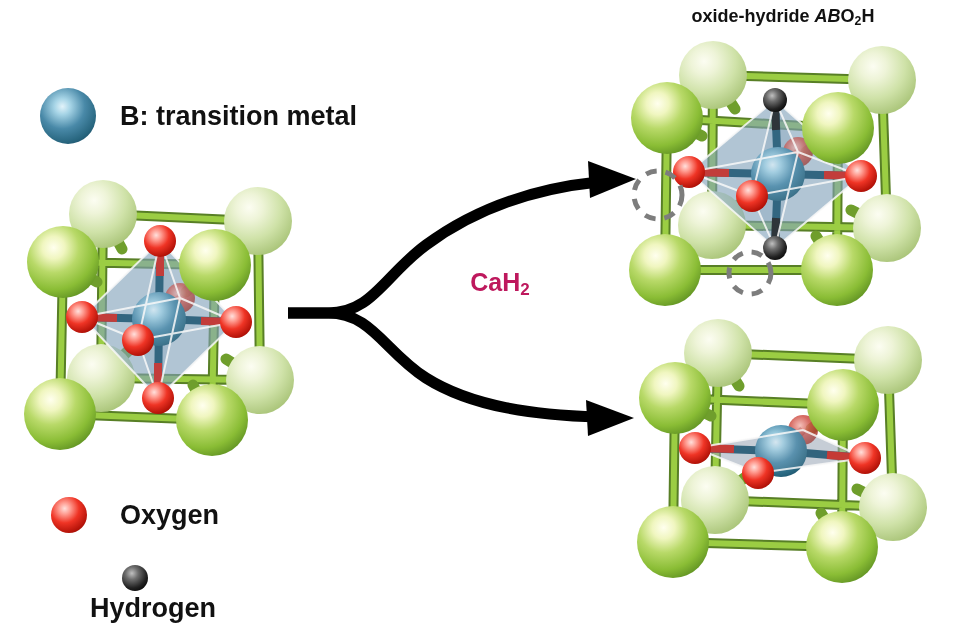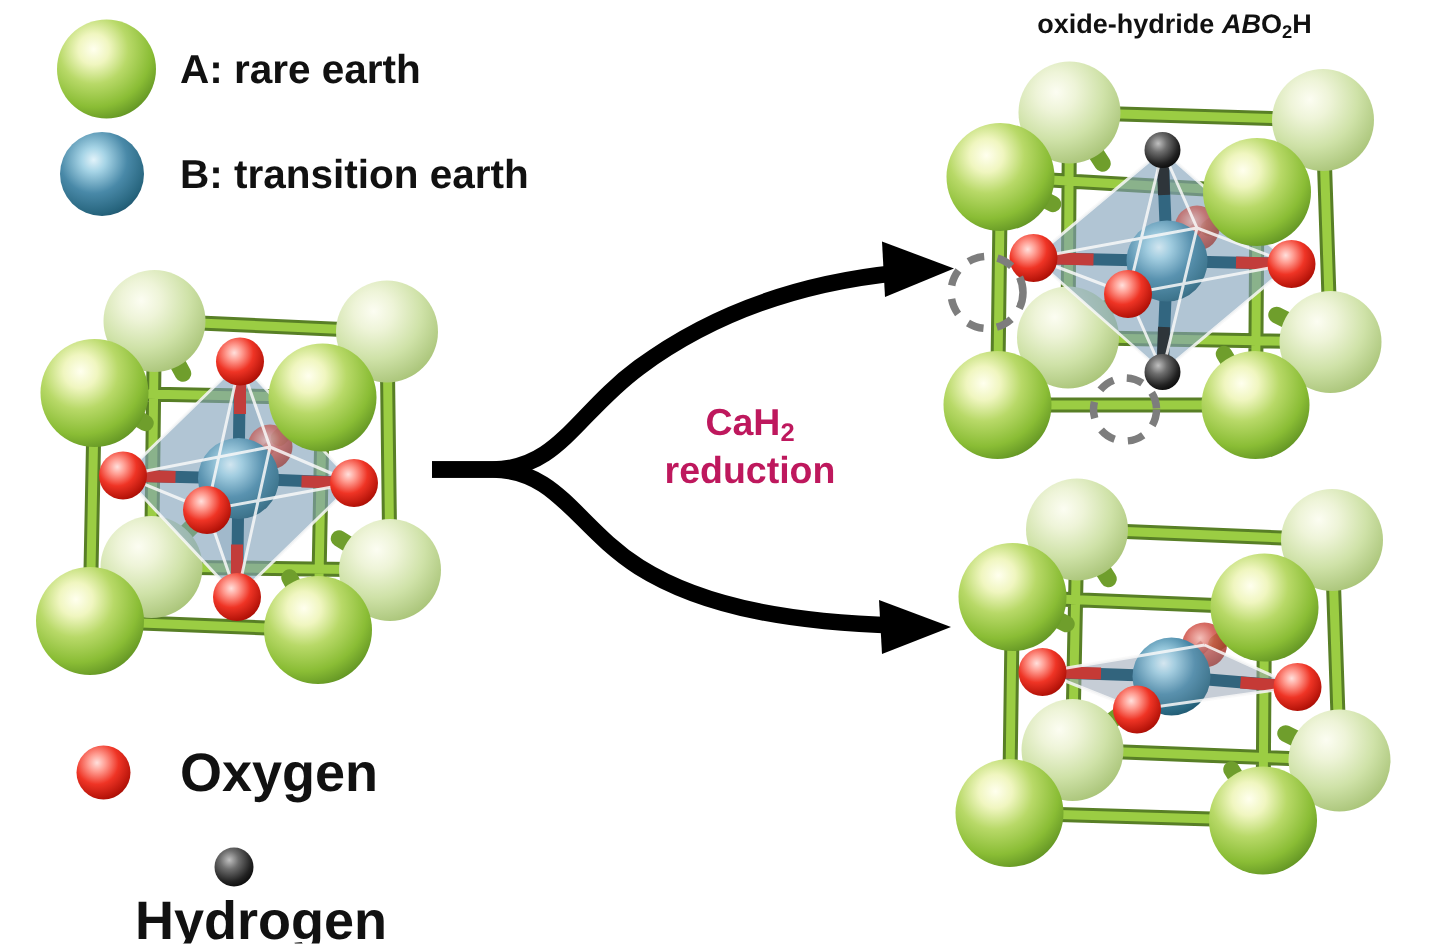--- a/index.html
+++ b/index.html
@@ -4,21 +4,21 @@
 <style>
   * { margin: 0; padding: 0; box-sizing: border-box; }
   html, body { width: 957px; height: 629px; background: #ffffff; overflow: hidden; }
   body { font-family: "Liberation Sans", sans-serif; color: #111111; }
   #figure { position: relative; width: 957px; height: 629px; background: #ffffff; }
 
   .legend-row { position: absolute; display: flex; align-items: center; }
   .legend-row svg { display: block; flex: 0 0 auto; }
   .legend-label { font-weight: 700; color: #111111; white-space: nowrap; }
   .legend-label.big { font-size: 27px; }
-  .legend-label.small { font-size: 36px; }
+  .legend-label.small { font-size: 27px; }
 
   #legend-a { left: 36px; top: 10px; height: 72px; }
   #legend-a .legend-label { margin-left: 14px; }
   #legend-b { left: 38px; top: 85px; height: 62px; }
   #legend-b .legend-label { margin-left: 22px; }
   #legend-o { left: 48px; top: 493px; height: 44px; }
   #legend-o .legend-label { margin-left: 30px; }
   #legend-h { left: 54px; top: 563px; height: 36px; flex-direction: column; }
   #legend-h .legend-label { margin-left: 36px; }
 
@@ -83,32 +83,26 @@
       </radialGradient>
       <radialGradient id="gBlack" cx="0.38" cy="0.32" r="0.80">
         <stop offset="0" stop-color="#c0c0c0"></stop>
           <stop offset="0.3" stop-color="#6e6e6e"></stop>
         <stop offset="0.7" stop-color="#222222"></stop>
           <stop offset="1" stop-color="#000000"></stop>
       </radialGradient>
     </defs>
   </svg>
 
-  <div class="legend-row" id="legend-a">
-    <svg width="70" height="70" viewBox="0 0 70 70">
-      <circle cx="35" cy="35" r="33" fill="url(#gGreen)"></circle>
-    </svg>
-    <span class="legend-label big">A: rare earth</span>
-  </div>
 
   <div class="legend-row" id="legend-b">
     <svg width="60" height="60" viewBox="0 0 60 60">
       <circle cx="30" cy="30" r="28" fill="url(#gTeal)"></circle>
     </svg>
-    <span class="legend-label big">B: transition earth</span>
+    <span class="legend-label big">B: transition metal</span>
   </div>
 
   <div class="legend-row" id="legend-o">
     <svg width="42" height="42" viewBox="0 0 42 42">
       <circle cx="21" cy="21" r="18" fill="url(#gRed)"></circle>
     </svg>
     <span class="legend-label small">Oxygen</span>
   </div>
 
   <div class="legend-row" id="legend-h">
@@ -174,21 +168,20 @@
       </g>
       <g>
         <path d="M8 158L48 158C92 158 104 196 146 223C192 252 255 260 318 262" stroke="#000000" stroke-width="11" fill="none" stroke-linecap="butt"></path>
         <polygon points="354,263 306,245 308,281" fill="#000000"></polygon>
       </g>
     </svg>
   </div>
 
   <div id="reaction-label">
     <span><span>CaH</span><sub>2</sub></span><br>
-    <span>reduction</span>
   </div>
 
   <div class="struct-title" id="oxide-hydride-title">
     <span>oxide-hydride </span><span class="it">AB</span><span>O</span><sub>2</sub><span>H</span>
   </div>
 
   <div class="structure" id="oxide-hydride-structure">
     <svg width="310" height="285" viewBox="0 0 310 285">
       <g>
         <path d="M78 30L247 35M247 35L252 183M252 183L77 180M77 180L78 30M32 73L78 30M203 83L247 35M30 225L77 180M202 225L252 183M32 73L203 83M203 83L202 225M202 225L30 225M30 225L32 73" stroke="#587f26" stroke-width="10" fill="none" stroke-linecap="round"></path>

